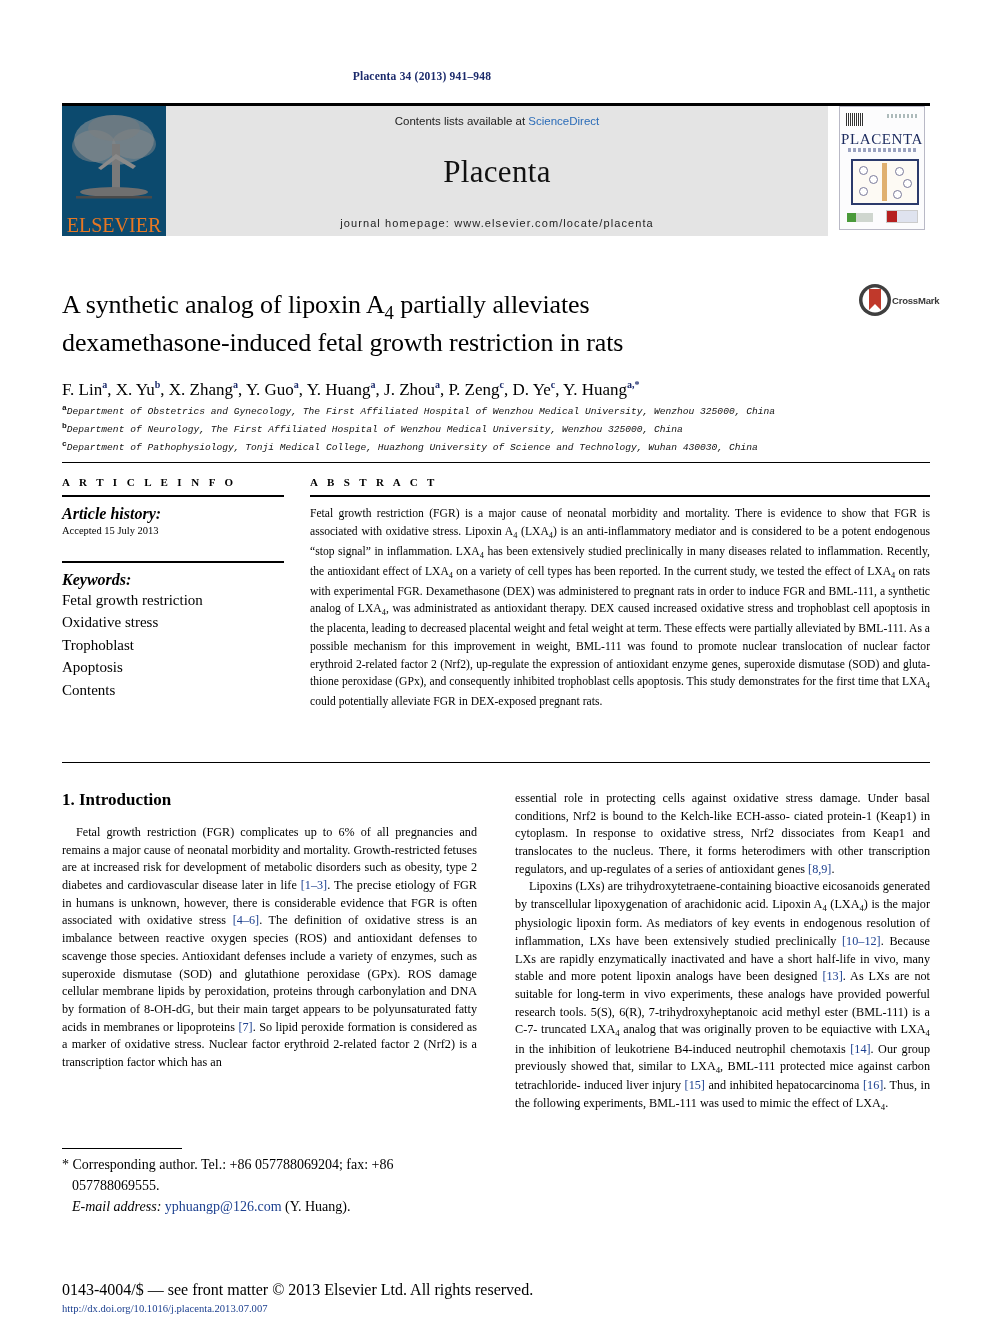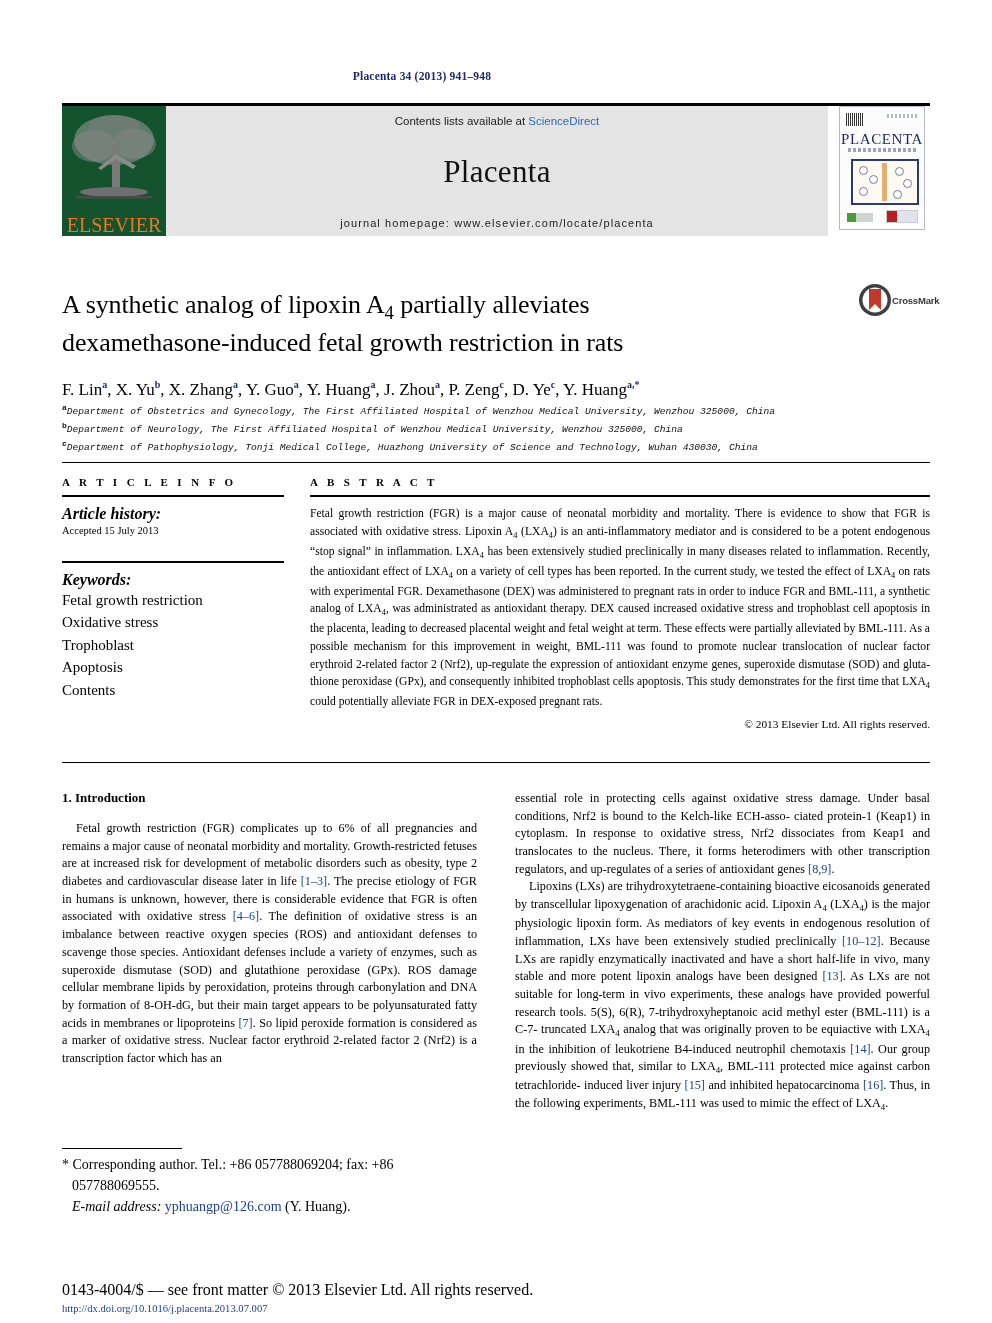--- a/index.html
+++ b/index.html
@@ -34,21 +34,21 @@
     left: 62px; top: 103px;
     width: 868px; height: 130px;
     border-top: 3px solid #000;
     display: flex;
     align-items: stretch;
   }
   .elsevier-logo {
     width: 104px;
     flex: 0 0 104px;
     position: relative;
-    background: #14532d;
+    background: #0c4a6e;
     display: flex;
     flex-direction: column;
     justify-content: flex-end;
     align-items: center;
   }
   .tree-svg { position: absolute; top: 4px; left: 6px; }
   .elsevier-word {
     font-family: "Liberation Serif", serif;
     font-size: 20px;
     letter-spacing: 0px;
@@ -237,21 +237,21 @@
   
   .rule-body {
     position: absolute; left: 62px; top: 762px; width: 868px;
     border-top: 1px solid #000;
   }
   .col-left  { position: absolute; left: 62px;  top: 790px; width: 415px; }
   .col-right { position: absolute; left: 515px; top: 790px; width: 415px; }
   h2.section-title {
     margin: 0 0 14px 0;
     font-family: "Liberation Serif", serif;
-    font-size: 13px;
+    font-size: 17px;
     font-weight: bold;
   }
   p.body-par {
     margin: 0;
     font-family: "Liberation Serif", serif;
     font-size: 12.2px;
     line-height: 1.45;
     text-align: justify;
     text-indent: 14px;
     color: #000;
@@ -401,21 +401,20 @@
       of cell types has been reported. In the current study, we tested the effect of LXA<sub>4</sub> on rats with experimental
       FGR. Dexamethasone (DEX) was administered to pregnant rats in order to induce FGR and BML-111, a
       synthetic analog of LXA<sub>4</sub>, was administrated as antioxidant therapy. DEX caused increased oxidative stress
       and trophoblast cell apoptosis in the placenta, leading to decreased placental weight and fetal weight at
       term. These effects were partially alleviated by BML-111. As a possible mechanism for this improvement in
       weight, BML-111 was found to promote nuclear translocation of nuclear factor erythroid 2-related factor 2
       (Nrf2), up-regulate the expression of antioxidant enzyme genes, superoxide dismutase (SOD) and gluta-
       thione peroxidase (GPx), and consequently inhibited trophoblast cells apoptosis. This study demonstrates
       for the first time that LXA<sub>4</sub> could potentially alleviate FGR in DEX-exposed pregnant rats.
     </div>
-    <div class="copyright">© 2013 Elsevier Ltd. All rights reserved.</div>
   </div>
 
   <div class="rule-body"></div>
 
   <div class="col-left">
     <h2 class="section-title">1.  Introduction</h2>
     <p class="body-par">
       Fetal growth restriction (FGR) complicates up to 6% of all pregnancies and remains a major cause of neonatal morbidity and
       mortality. Growth-restricted fetuses are at increased risk for development of metabolic disorders such as obesity, type 2 diabetes
       and cardiovascular disease later in life <span class="cite">[1–3]</span>. The precise etiology of FGR in humans is unknown, however, there is considerable

